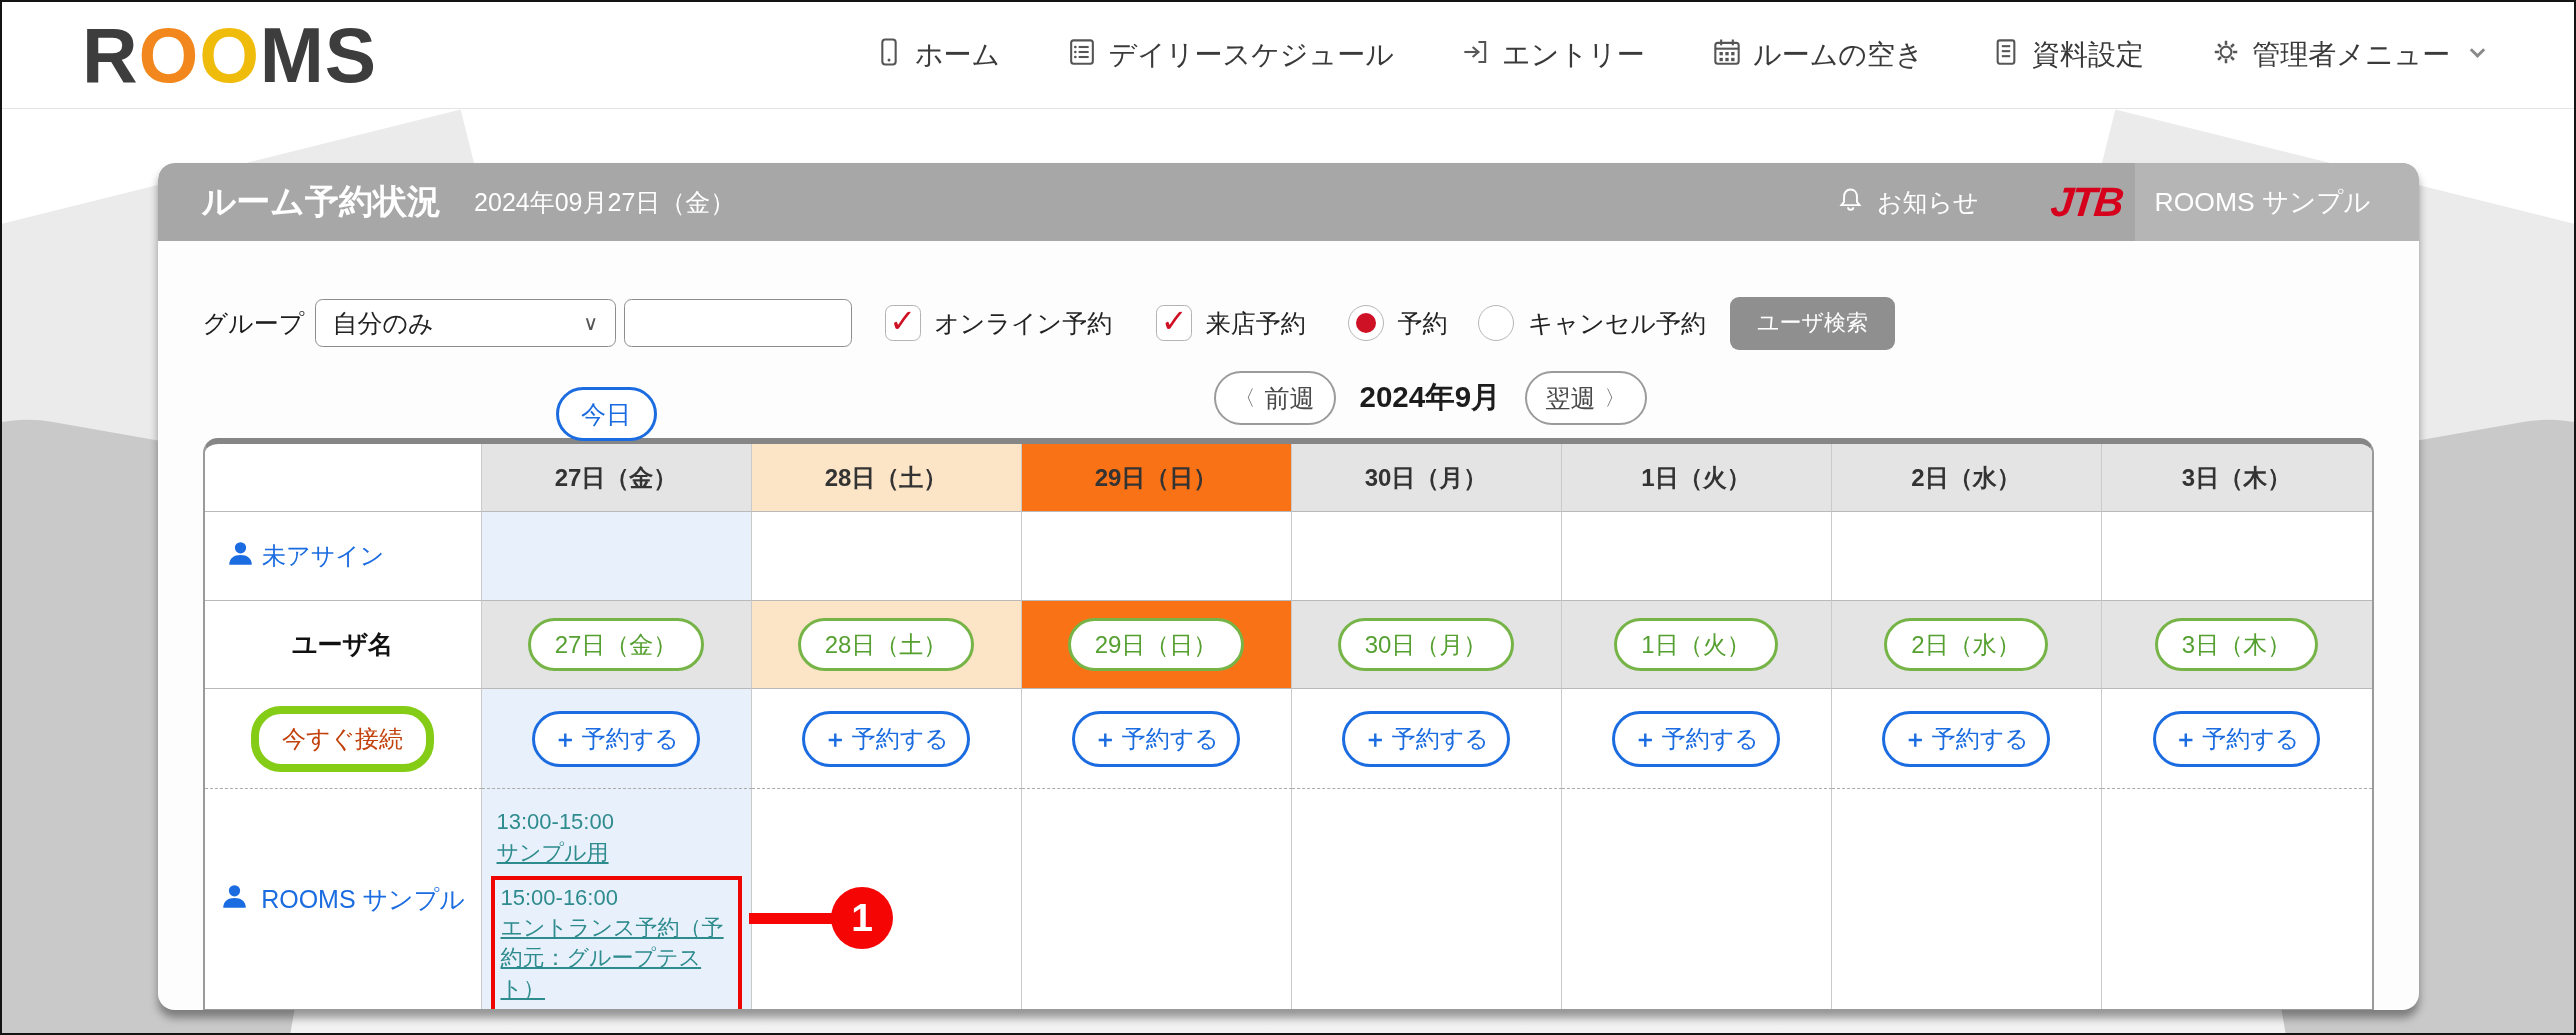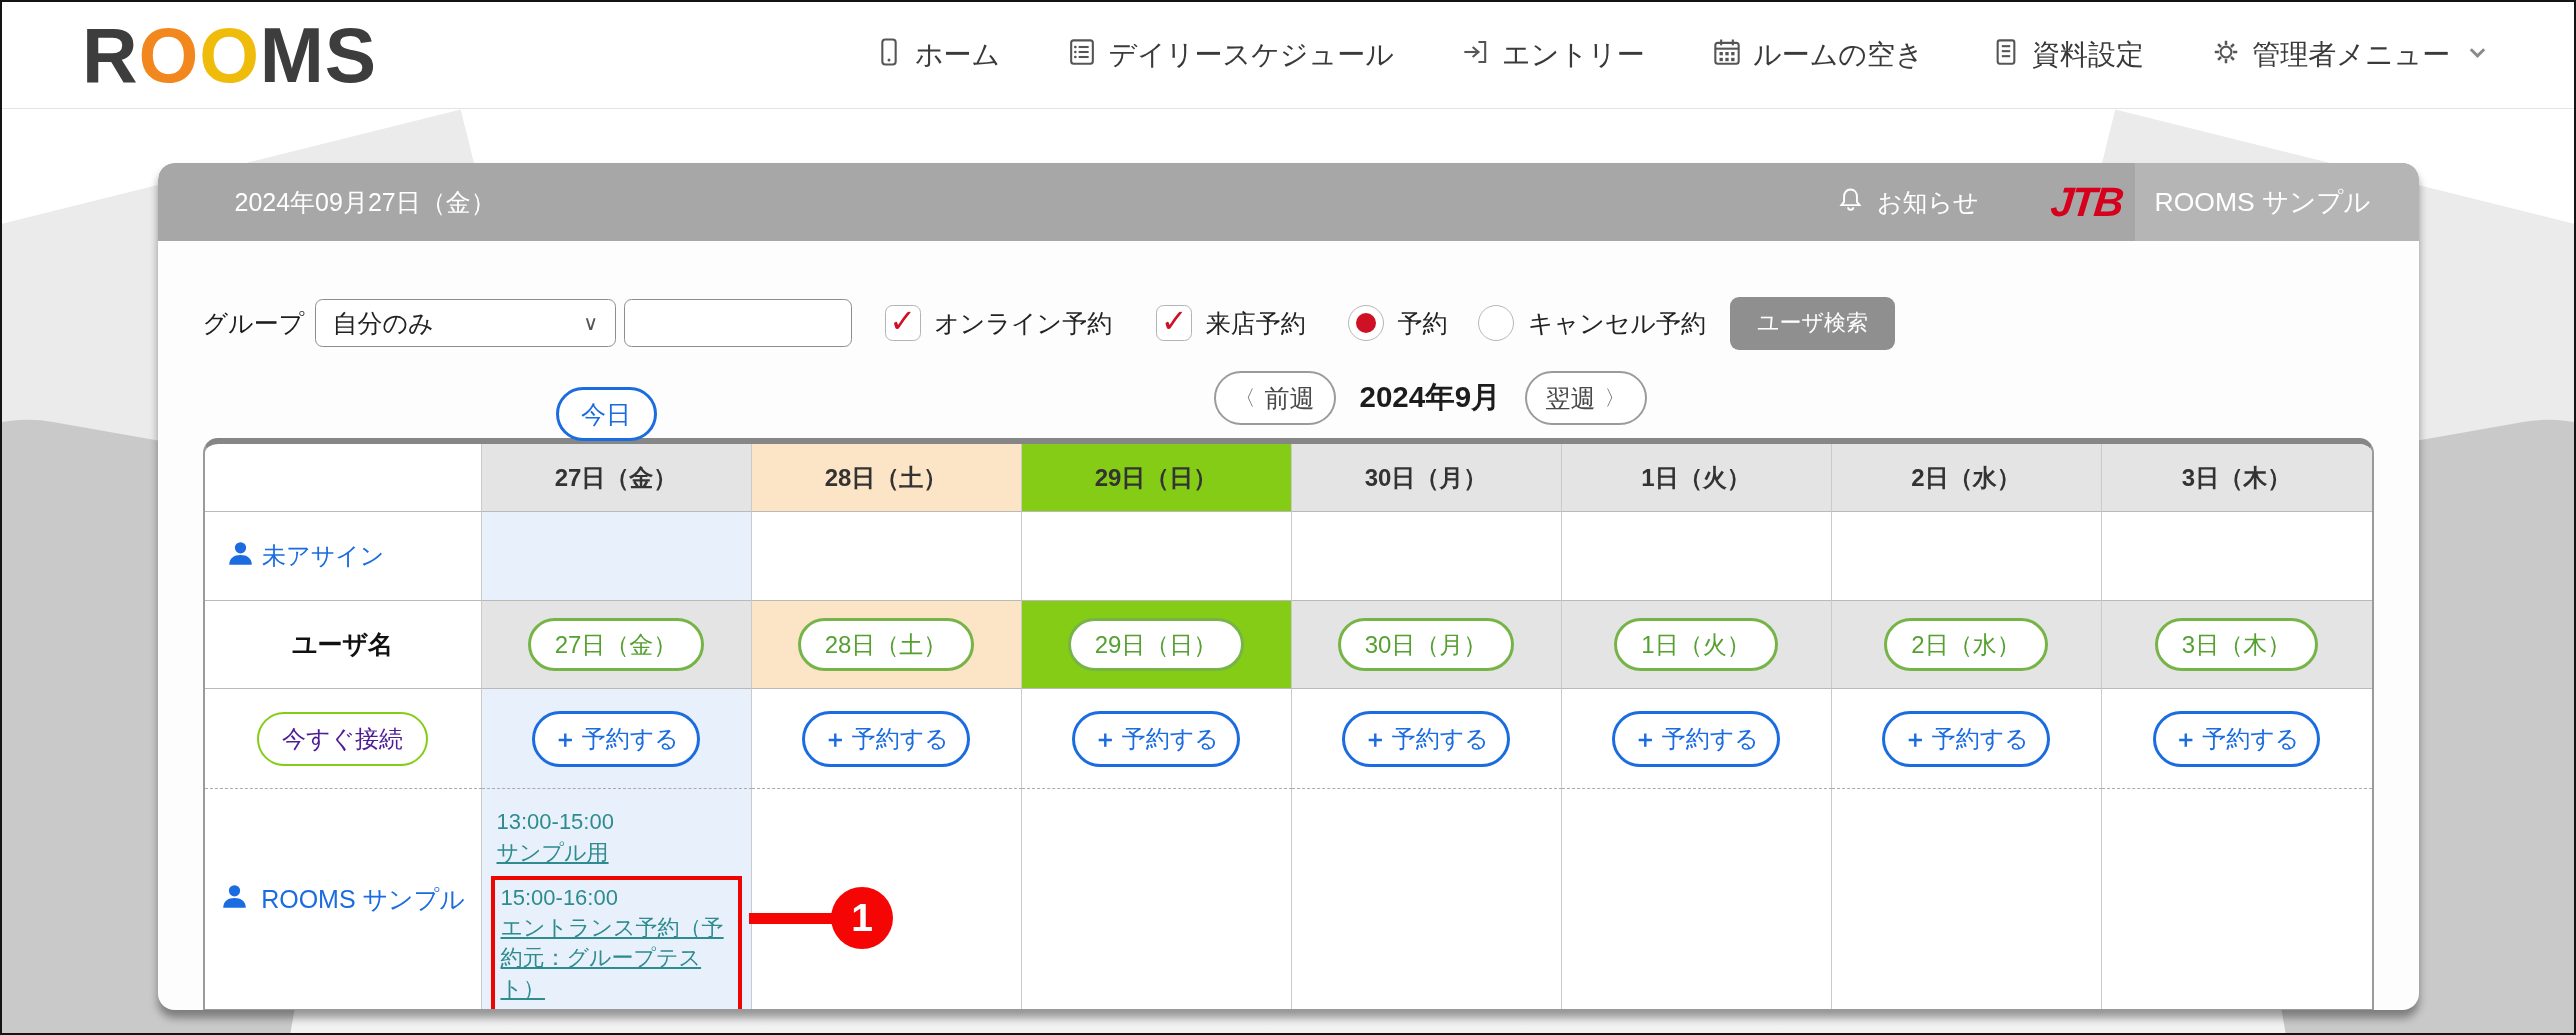--- a/index.html
+++ b/index.html
@@ -146,38 +146,38 @@
     border-right: 1.5px solid #cacaca; border-bottom: 1.5px solid #b9b9b9;
     display: flex; align-items: center; justify-content: center;
     overflow: hidden;
   }
   .c.nr { border-right: none; }
   .c.dash { border-bottom: 1.5px dashed #ababab; }
   .c.nb { border-bottom: none; }
   .head { font-size: 24px; font-weight: bold; color: #333; }
   .bg-wd { background: #e4e4e4; }
   .bg-sat { background: #fce4c6; }
-  .bg-sun { background: #84cc16; }
+  .bg-sun { background: #f97316; }
   .bg-today { background: #e8f1fb; }
 
   .lbl-link {
     justify-content: flex-start; padding-left: 21px; gap: 7.6px;
     color: #1b6ce0; font-size: 24px; cursor: pointer;
   }
   .lbl-link svg, .user-cell svg { width: 29px; height: 29px; flex: none; }
   .username-cell { font-size: 25px; font-weight: bold; color: #111; }
   .user-cell { gap: 12px; color: #1b6ce0; font-size: 25px; cursor: pointer; align-items: center; }
 
   .green-pill {
     border: 3px solid #76b447; color: #55a031; background: #fff;
     border-radius: 30px; padding: 7.6px 24px; font-size: 24px; cursor: pointer;
     white-space: nowrap;
   }
   .connect-btn {
-    border: 2px solid #84cc16; color: #4c1d95; background: #fff;
+    border: 8px solid #84cc16; color: #c2410c; background: #fff;
     border-radius: 30px; padding: 9px 23px; font-size: 24px; cursor: pointer;
     font-family: inherit; white-space: nowrap;
   }
   .reserve-btn {
     border: 3px solid #1b6ce0; color: #1b6ce0; background: #fff;
     border-radius: 30px; padding: 9px 18px; font-size: 24px; cursor: pointer;
     font-family: inherit; display: inline-flex; gap: 4.5px; align-items: center; white-space: nowrap;
   }
   .reserve-btn .plus { font-weight: bold; }
 
@@ -291,20 +291,21 @@
 
   <div class="content">
     <div class="band band-left"></div>
     <div class="band band-right"></div>
     <div class="blob blob-left"></div>
     <div class="blob blob-right"></div>
 
     <div class="card">
 
       <div class="card-header">
+        <span class="ch-title">ルーム予約状況</span>
         <span class="ch-date">2024年09月27日（金）</span>
         <div class="ch-right">
           <div class="notice">
             <span><svg viewBox="0 0 36 36">
                   <path d="M18 5.5 c-5 0 -8 4 -8 9 v6.5 l-3.2 4 h22.4 l-3.2 -4 v-6.5 c0-5 -3-9 -8-9z" fill="none" stroke="#fff" stroke-width="2.4"></path>
                   <path d="M15 27.5 a3.2 3.2 0 0 0 6.4 0" fill="none" stroke="#fff" stroke-width="2.4"></path>
                 </svg></span>
             <span>お知らせ</span>
           </div>
           <span class="jtb-logo">JTB</span>

